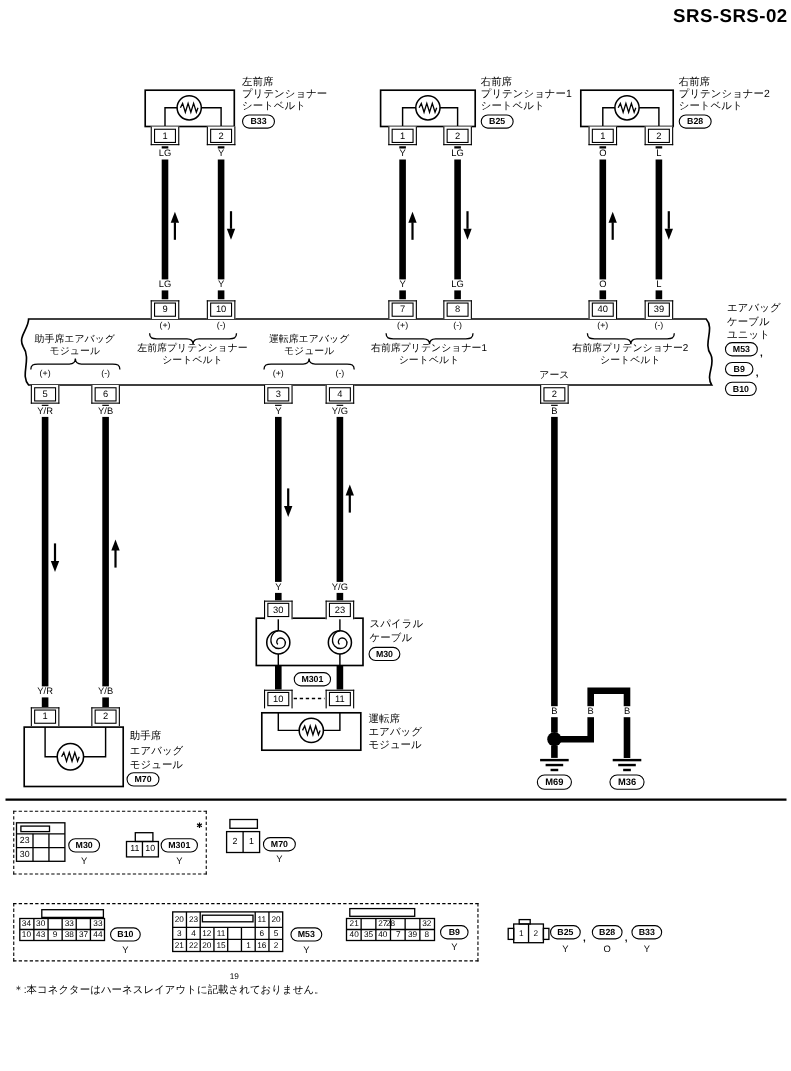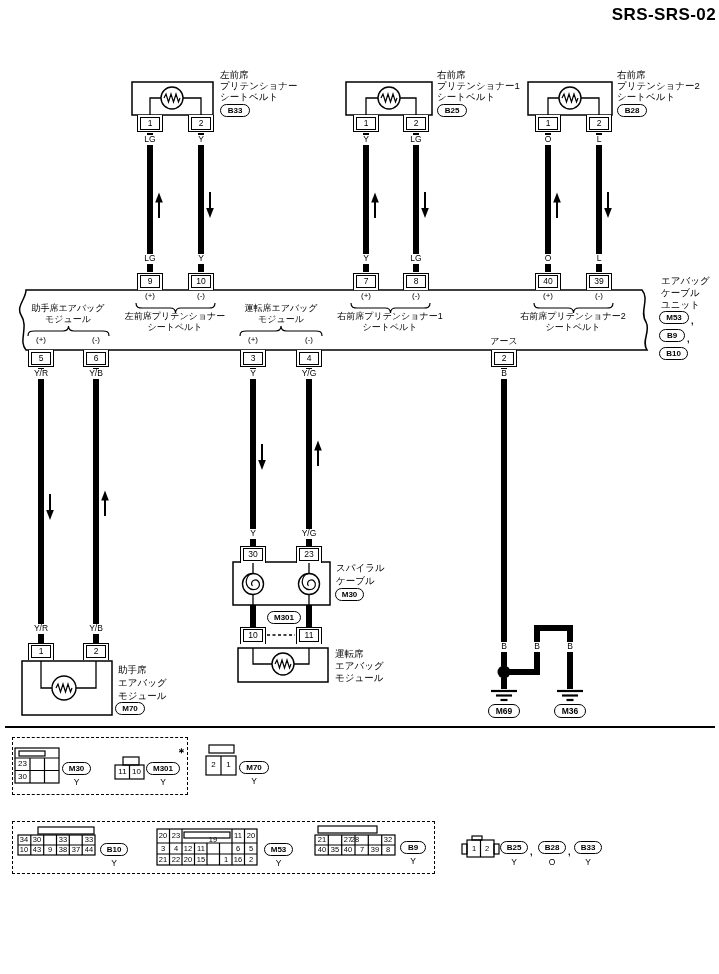--- a/index.html
+++ b/index.html
@@ -394,21 +394,21 @@
 <span class="t cell" style="left:163px;top:845px">3</span>
 <span class="t cell" style="left:176px;top:845px">4</span>
 <span class="t cell" style="left:188px;top:845px">12</span>
 <span class="t cell" style="left:201px;top:845px">11</span>
 <span class="t cell" style="left:238px;top:845px">6</span>
 <span class="t cell" style="left:251px;top:845px">5</span>
 <span class="t cell" style="left:163px;top:856px">21</span>
 <span class="t cell" style="left:176px;top:856px">22</span>
 <span class="t cell" style="left:188px;top:856px">20</span>
 <span class="t cell" style="left:201px;top:856px">15</span>
-<span class="t cell" style="left:213px;top:836px">19</span>
+<span class="t cell" style="left:213px;top:884px">19</span>
 <span class="t cell" style="left:226px;top:856px">1</span>
 <span class="t cell" style="left:238px;top:856px">16</span>
 <span class="t cell" style="left:251px;top:856px">2</span>
 <div class="oval" style="left:264px;top:843px;width:29px">M53</div>
 <span class="t wl" style="left:278.5px;top:859px">Y</span>
 
 <span class="t cell" style="left:322px;top:836px">21</span>
 <span class="t cell" style="left:348px;top:836px">27</span>
 <span class="t cell" style="left:355px;top:836px">28</span>
 <span class="t cell" style="left:388px;top:836px">32</span>
@@ -425,14 +425,15 @@
 <span class="t cell" style="left:487px;top:845px">2</span>
 <div class="oval" style="left:500px;top:841px;width:28px">B25</div>
 <span class="t comma" style="left:530px;top:847px">,</span>
 <div class="oval" style="left:538px;top:841px;width:28px">B28</div>
 <span class="t comma" style="left:568px;top:847px">,</span>
 <div class="oval" style="left:574px;top:841px;width:28px">B33</div>
 <span class="t wl" style="left:514px;top:858px">Y</span>
 <span class="t wl" style="left:552px;top:858px">O</span>
 <span class="t wl" style="left:588px;top:858px">Y</span>
 
+<span class="t note" style="left:12px;top:896px">＊:本コネクターはハーネスレイアウトに記載されておりません。</span>
 
 </div>
 
 </body></html>

